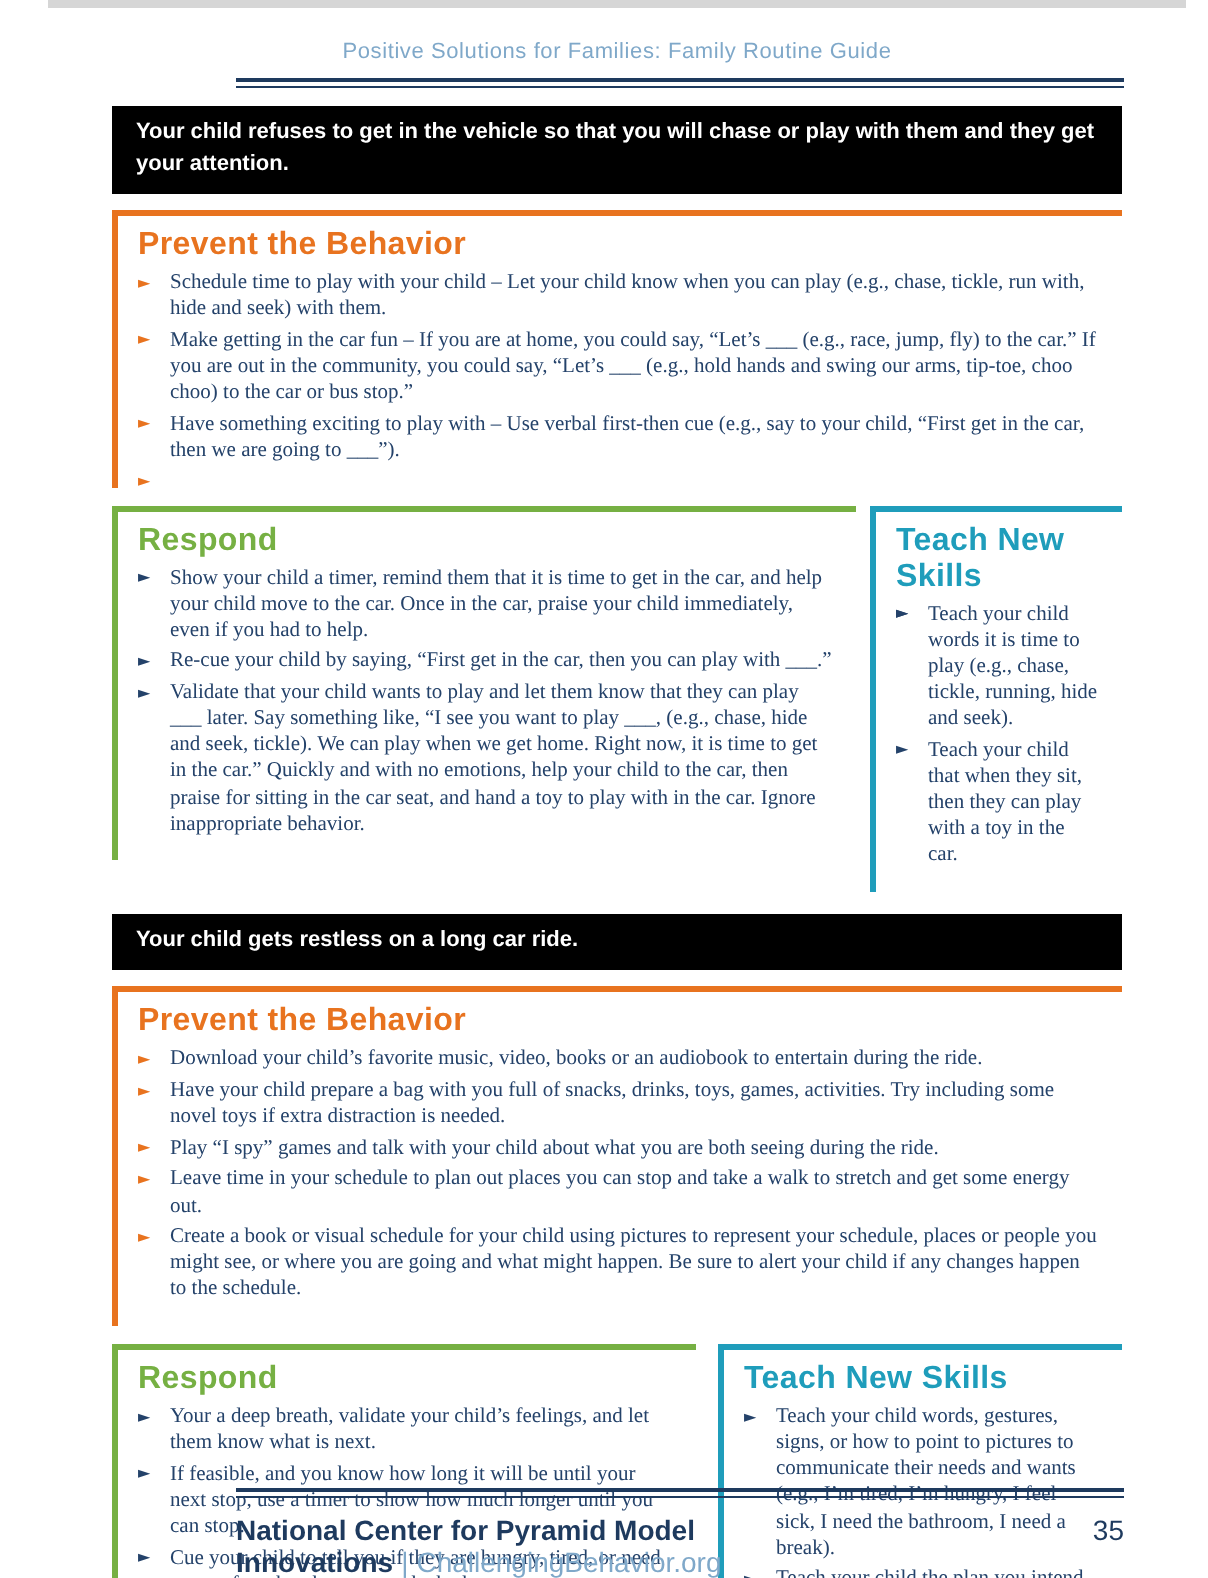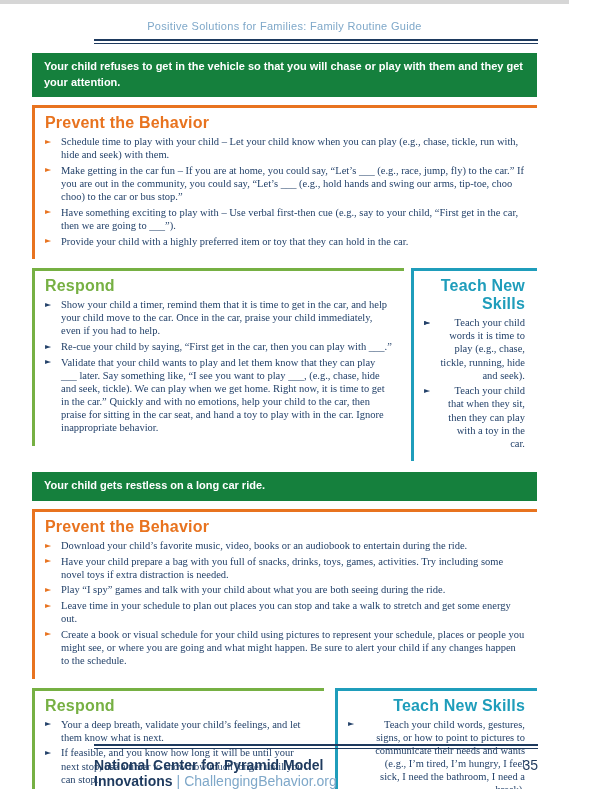--- a/index.html
+++ b/index.html
@@ -1,33 +1,33 @@
 <!DOCTYPE html>
 <html><head>
 <meta charset="utf-8">
 <style>
   html,body{margin:0;padding:0;}
   body{width:604px;height:789px;background:#ffffff;overflow:hidden;}
   .page{position:relative;width:569px;height:789px;background:#fff;
-        font-family:"Liberation Serif",serif;color:#24426a;}
+        font-family:"Liberation Serif",serif;color:#24426a;margin-left:24px;}
   .top-strip{height:4px;background:#d6d6d6;}
   .doc-title{margin:16px 32px 0;text-align:center;
              font-family:"Liberation Sans",sans-serif;font-size:11px;
              color:#7fa8c9;letter-spacing:.3px;}
   .header-rule{margin:7px 31px 0 94px;height:2px;
                border-top:2px solid #1e3a5e;border-bottom:1px solid #1e3a5e;}
-  .banner{margin:9px 32px 0;background:#15803d;color:#ffffff;
+  .banner{margin:9px 32px 0;background:#000000;color:#ffffff;
           font-family:"Liberation Sans",sans-serif;font-weight:bold;
           font-size:11px;line-height:1.42;padding:6px 12px 7px;}
   .boxes-row{display:flex;align-items:flex-start;margin:0 32px;}
   .box{border-top:3px solid;border-left:3px solid;background:#fff;
        padding:5px 12px 9px 10px;box-sizing:border-box;}
   .box-orange{border-color:#e8731f;}
   .box-green{border-color:#76b043;}
-  .box-teal{border-color:#1f9dbb;text-align:right;}
+  .box-teal{border-color:#1f9dbb;}
   .box-title{font-family:"Liberation Sans",sans-serif;font-weight:bold;
              font-size:16px;margin:1px 0 3px;letter-spacing:.2px;}
   .box-orange .box-title{color:#e8731f;}
   .box-green .box-title{color:#76b043;}
   .box-teal .box-title{color:#1f9dbb;}
   ul.blist{list-style:none;margin:0;padding:0;}
   ul.blist li{position:relative;padding-left:16px;margin:2.5px 0;
               font-size:10.5px;line-height:1.25;color:#24426a;}
   .arw{position:absolute;left:0;top:1.5px;font-size:8px;
        font-family:"DejaVu Sans",sans-serif;}
@@ -60,21 +60,21 @@
 
   <div class="banner">Your child refuses to get in the vehicle so that you will chase or play with them and they get your attention.</div>
 
   <div class="boxes-row mt-prevent">
     <div class="box box-orange" style="flex:1 1 auto;">
       <div class="box-title">Prevent the Behavior</div>
       <ul class="blist">
         <li><span class="arw">►</span><span>Schedule time to play with your child – Let your child know when you can play (e.g., chase, tickle, run with, hide and seek) with them.</span></li>
         <li><span class="arw">►</span><span>Make getting in the car fun – If you are at home, you could say, “Let’s ___ (e.g., race, jump, fly) to the car.”  If you are out in the community, you could say, “Let’s ___ (e.g., hold hands and swing our arms, tip-toe, choo choo) to the car or bus stop.”</span></li>
         <li><span class="arw">►</span><span>Have something exciting to play with – Use verbal first-then cue (e.g., say to your child, “First get in the car, then we are going to ___”).</span></li>
-        <li><span class="arw">►</span><span>Provide your child with a highly preferred item or toy that they can hold in the car.</span></li>
+        <li><span class="arw">►</span></li>
       </ul>
     </div>
   </div>
 
   <div class="boxes-row mt-row">
     <div class="box box-green w-respond-1">
       <div class="box-title">Respond</div>
       <ul class="blist">
         <li><span class="arw">►</span><span>Show your child a timer, remind them that it is time to get in the car, and help your child move to the car. Once in the car, praise your child immediately, even if you had to help.</span></li>
         <li><span class="arw">►</span><span>Re-cue your child by saying, “First get in the car, then you can play with ___.”</span></li>

